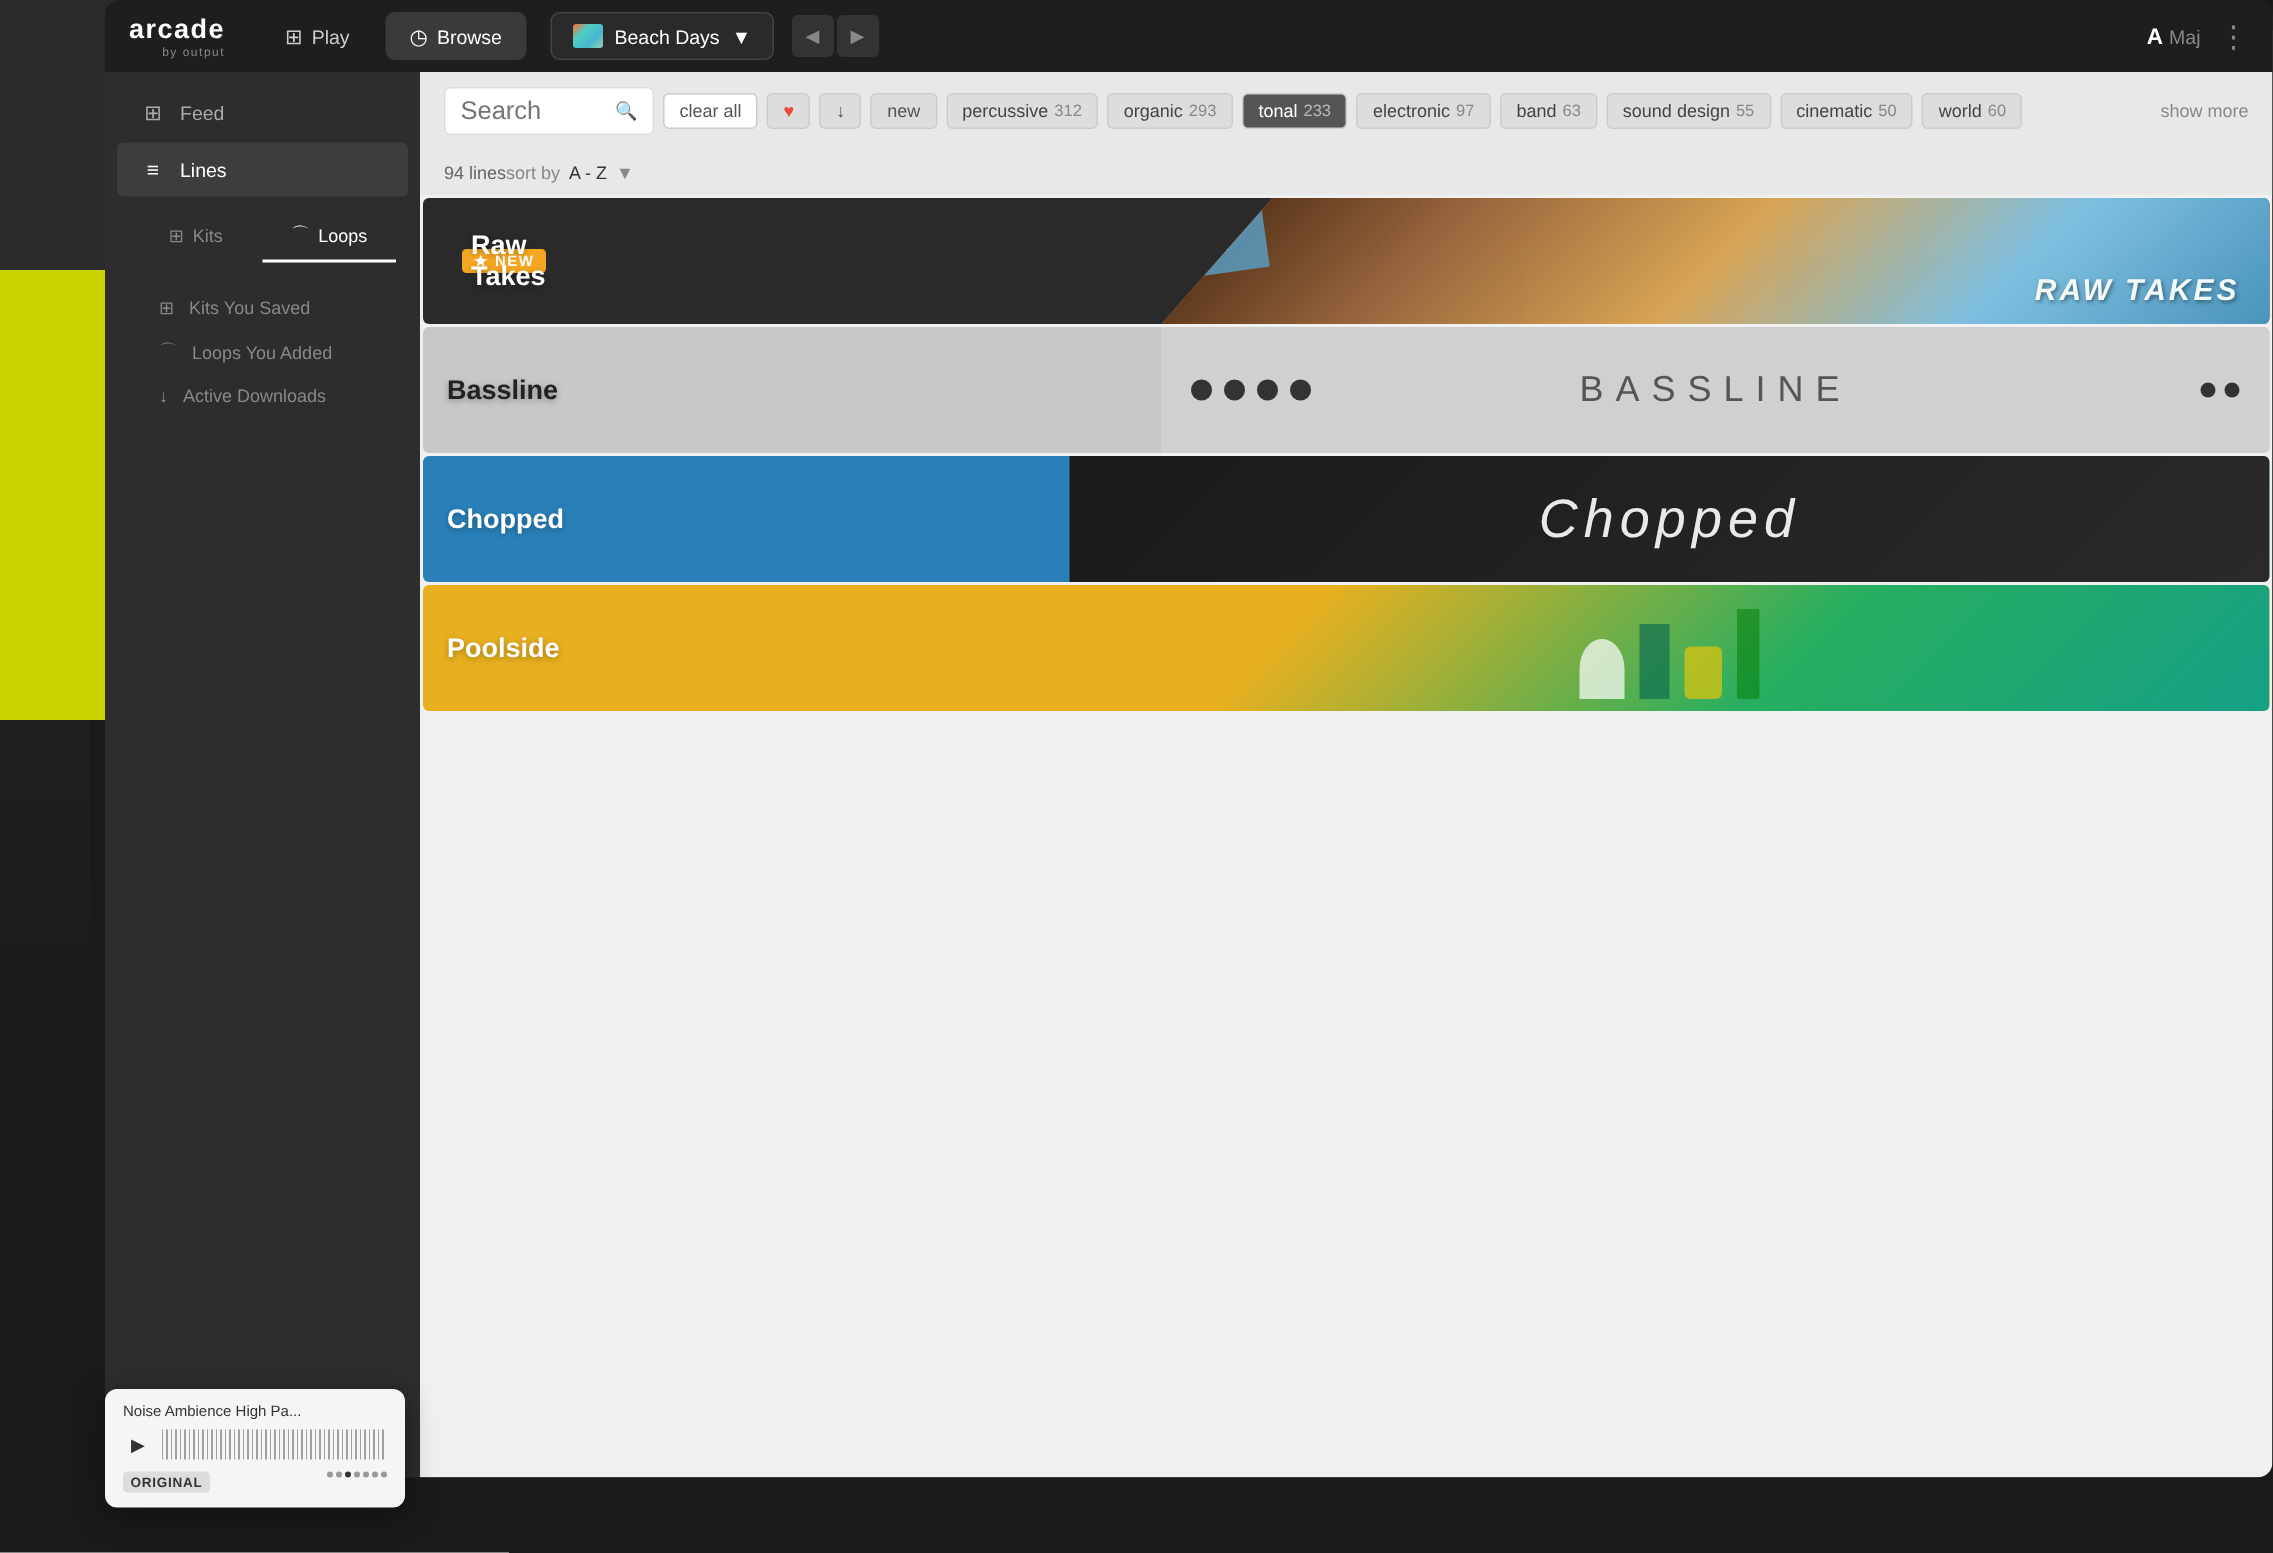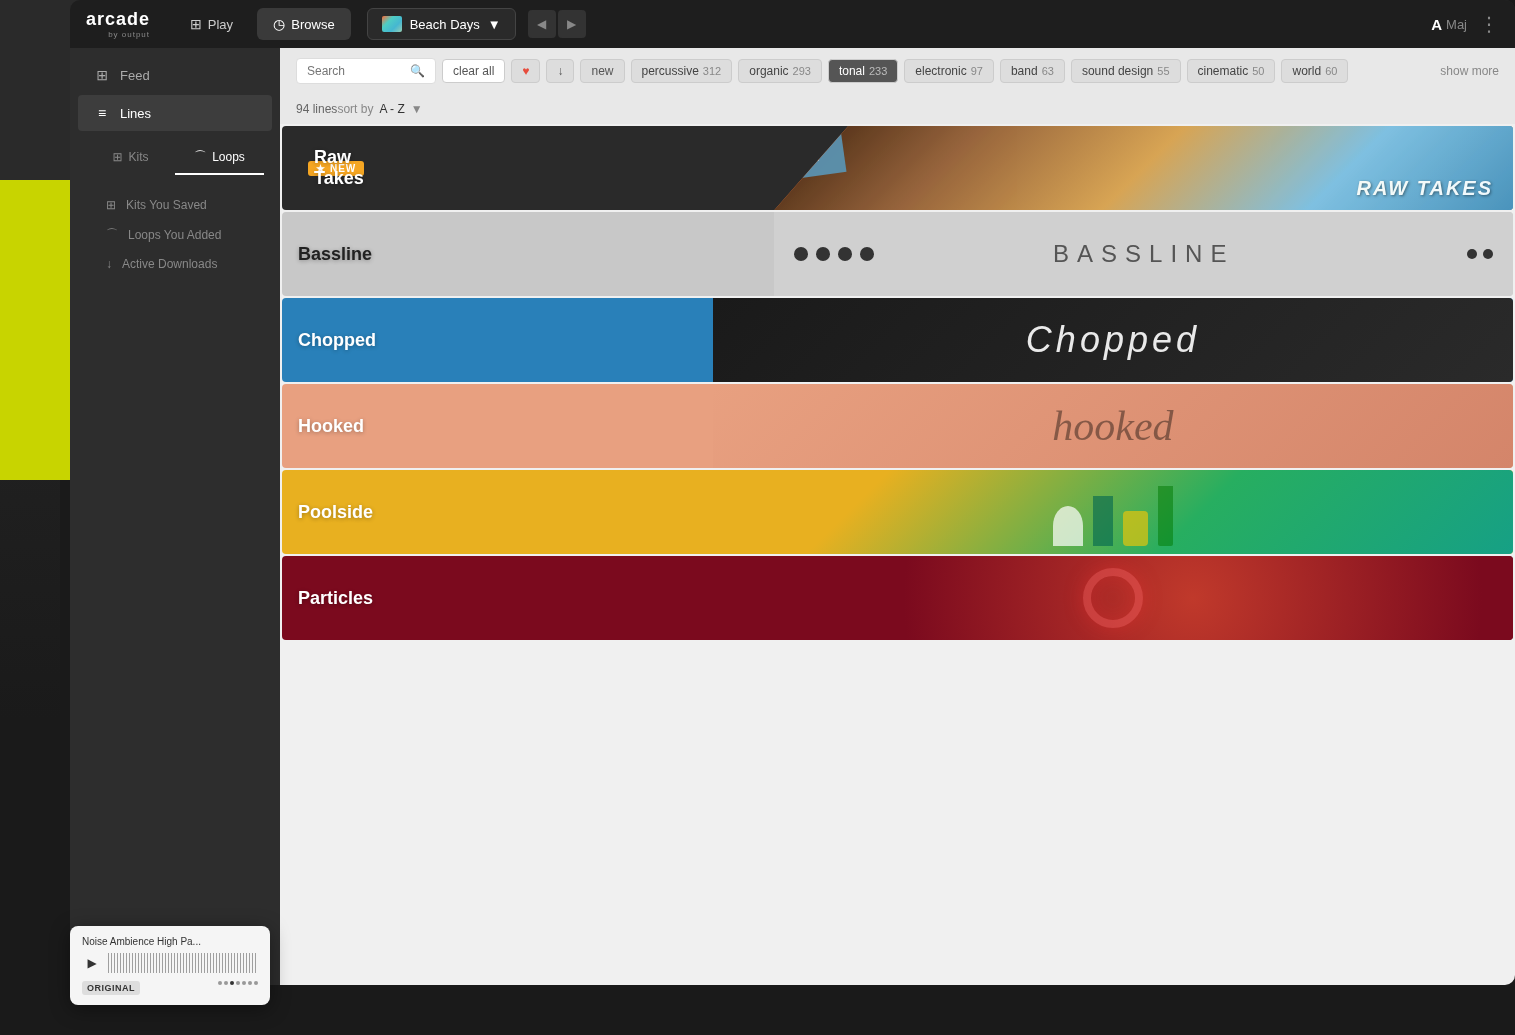--- a/index.html
+++ b/index.html
@@ -367,21 +367,21 @@
       background: #fff;
       border: 1px solid #ddd;
       border-radius: 4px;
       padding: 5px 10px;
       gap: 6px;
       width: 140px;
     }
     .search-input {
       border: none;
       outline: none;
-      font-size: 12px;
+      font-size: 17px;
       color: #15803d;
       background: transparent;
       width: 100%;
     }
     .search-icon { color: #999; font-size: 12px; }
 
     .filter-chip {
       display: flex;
       align-items: center;
       gap: 4px;
@@ -800,46 +800,34 @@
           </div>
         </div>
 
         <div class="line-item line-chopped">
           <span class="line-item-title">Chopped</span>
           <div class="artwork-chopped">
             <span class="chopped-text-art">Chopped</span>
           </div>
         </div>
 
-        <div class="line-item line-hooked">
-          <span class="line-item-title">Hooked</span>
-          <div class="artwork-hooked">
-            <span class="hooked-text-art">hooked</span>
-          </div>
-        </div>
 
         <div class="line-item line-poolside">
           <span class="line-item-title">Poolside</span>
           <div class="artwork-poolside">
 
             <div style="width:100%;height:100%;display:flex;align-items:flex-end;justify-content:center;gap:10px;padding-bottom:8px;">
               <div style="width:30px;height:40px;background:rgba(255,255,255,0.7);border-radius:50% 50% 0 0;"></div>
               <div style="width:20px;height:50px;background:rgba(0,100,80,0.6);"></div>
               <div style="width:25px;height:35px;background:rgba(255,200,0,0.6);border-radius:4px;"></div>
               <div style="width:15px;height:60px;background:rgba(0,120,0,0.5);border-radius:0 0 2px 2px;"></div>
             </div>
           </div>
         </div>
 
-        <div class="line-item line-particles">
-          <span class="line-item-title">Particles</span>
-          <div class="artwork-particles">
-            <div class="particles-ring"></div>
-          </div>
-        </div>
 
       </div>
     </div>
   </div>
 </div>
 
 <div class="bottom-player">
   <div class="player-title">Noise Ambience High Pa...</div>
   <div class="player-controls">
     <button class="play-btn">▶</button>

